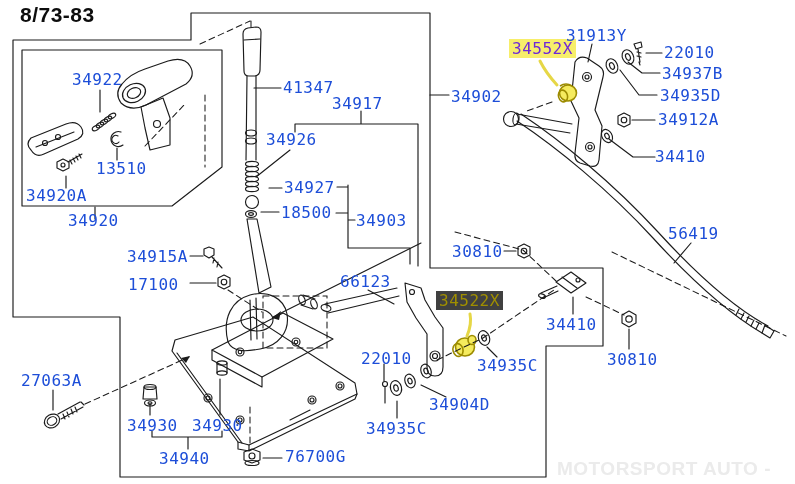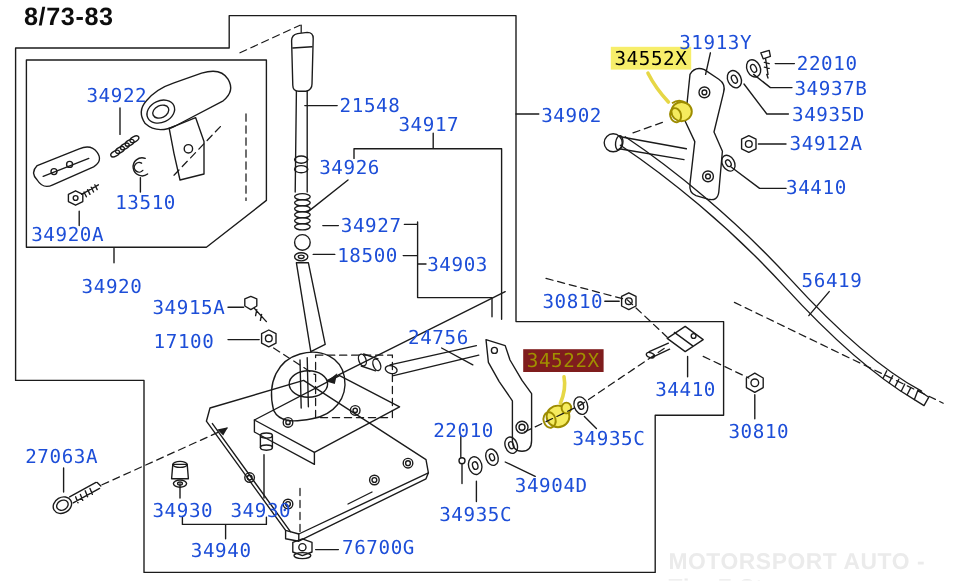--- a/index.html
+++ b/index.html
@@ -272,41 +272,41 @@
         M612,252 L786,336"></path>
       <path class="fillblk" d="M190,356 L181,358 L186,363 Z"></path>
     </g>
   </svg>
 
   <div id="page-title">8/73-83</div>
   <div id="labels-layer">
       <div class="part-label" style="left: 72px; top: 71px;">34922</div>
       <div class="part-label" style="left: 96px; top: 160px;">13510</div>
       <div class="part-label" style="left: 26px; top: 187px;">34920A</div>
-      <div class="part-label" style="left: 68px; top: 230px; text-align: right;">34920</div>
-      <div class="part-label" style="left: 283px; top: 79px;">21548</div>
+      <div class="part-label" style="left: 68px; top: 212px; text-align: right;">34920</div>
+      <div class="part-label" style="left: 283px; top: 79px;">41347</div>
       <div class="part-label" style="left: 332px; top: 95px;">34917</div>
       <div class="part-label" style="left: 266px; top: 131px;">34926</div>
       <div class="part-label" style="left: 284px; top: 179px;">34927</div>
       <div class="part-label" style="left: 281px; top: 204px;">18500</div>
       <div class="part-label" style="left: 356px; top: 212px;">34903</div>
       <div class="part-label" style="left: 451px; top: 88px;">34902</div>
-      <div class="part-label highlighted" style="left: 512px; top: 41px; background: rgb(247, 238, 106); color: #000000;">34552X</div>
+      <div class="part-label highlighted" style="left: 512px; top: 41px; background: rgb(247, 238, 106); color: #6d28d9;">34552X</div>
       <div class="part-label" style="left: 566px; top: 27px;">31913Y</div>
       <div class="part-label" style="left: 664px; top: 44px;">22010</div>
       <div class="part-label" style="left: 662px; top: 65px;">34937B</div>
       <div class="part-label" style="left: 660px; top: 87px;">34935D</div>
       <div class="part-label" style="left: 658px; top: 111px;">34912A</div>
       <div class="part-label" style="left: 655px; top: 148px;">34410</div>
       <div class="part-label" style="left: 668px; top: 225px;">56419</div>
       <div class="part-label" style="left: 452px; top: 243px;">30810</div>
       <div class="part-label" style="left: 127px; top: 248px;">34915A</div>
       <div class="part-label" style="left: 128px; top: 276px;">17100</div>
-      <div class="part-label" style="left: 340px; top: 273px;">24756</div>
-      <div class="part-label highlighted" style="left: 439px; top: 293px; background: #7f1d1d; color: rgb(160, 143, 0);">34522X</div>
+      <div class="part-label" style="left: 340px; top: 273px;">66123</div>
+      <div class="part-label highlighted" style="left: 439px; top: 293px; background: #404040; color: rgb(160, 143, 0);">34522X</div>
       <div class="part-label" style="left: 546px; top: 316px;">34410</div>
       <div class="part-label" style="left: 477px; top: 357px;">34935C</div>
       <div class="part-label" style="left: 607px; top: 351px;">30810</div>
       <div class="part-label" style="left: 361px; top: 350px;">22010</div>
       <div class="part-label" style="left: 429px; top: 396px;">34904D</div>
       <div class="part-label" style="left: 366px; top: 420px;">34935C</div>
       <div class="part-label" style="left: 21px; top: 372px;">27063A</div>
       <div class="part-label" style="left: 127px; top: 417px;">34930</div>
       <div class="part-label" style="left: 192px; top: 417px;">34930</div>
       <div class="part-label" style="left: 159px; top: 450px;">34940</div>

